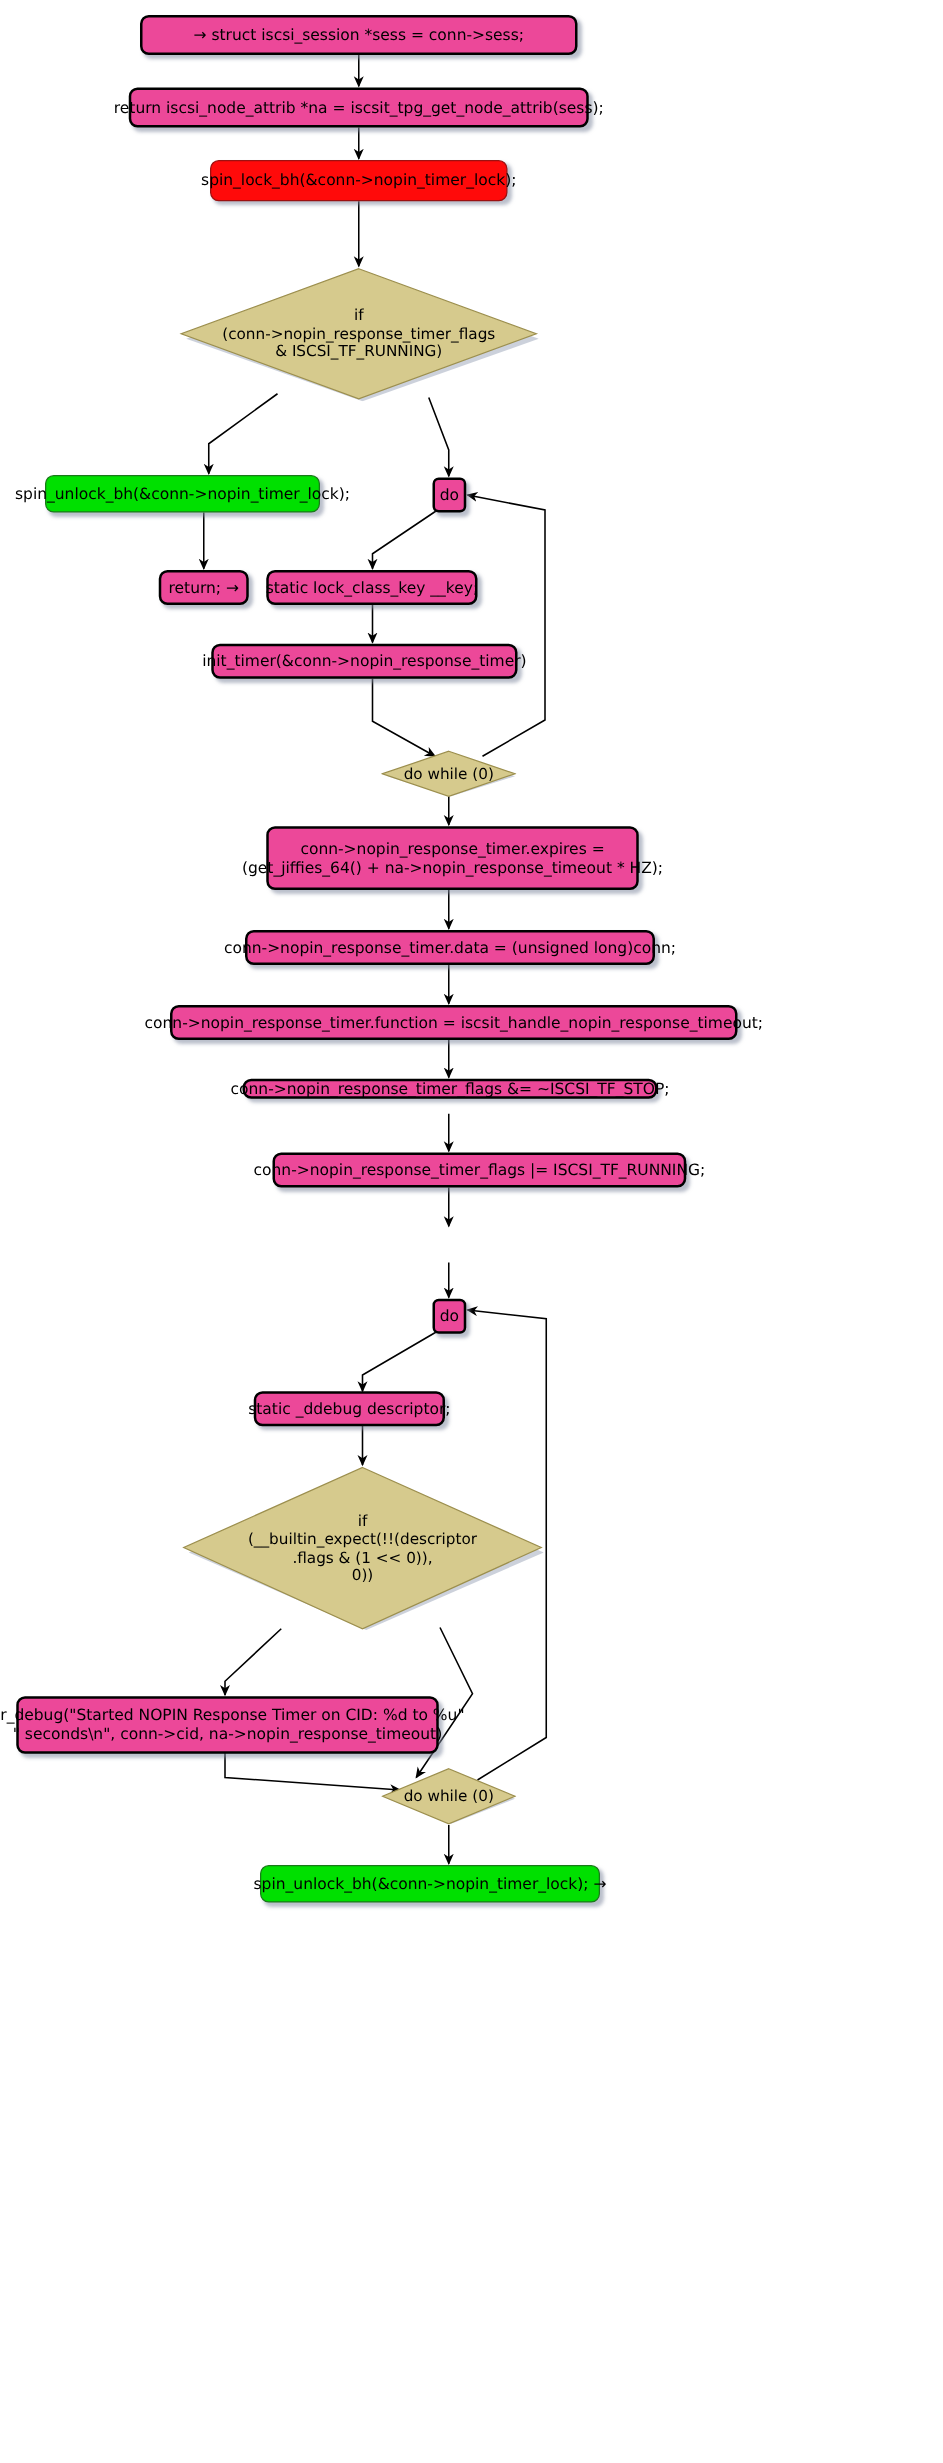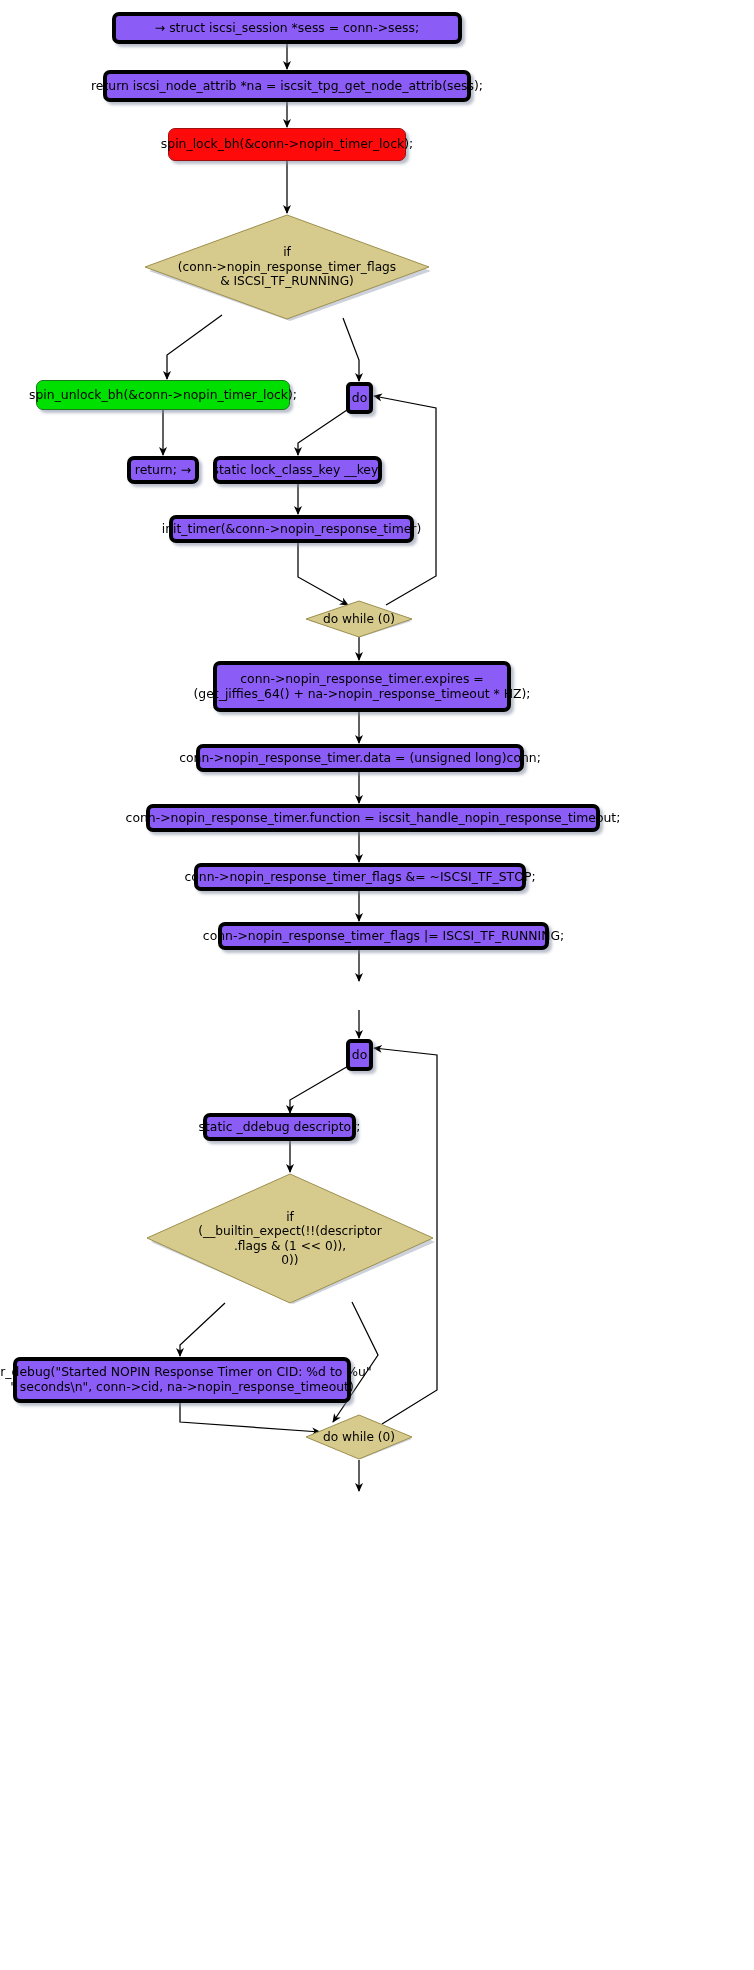--- a/index.html
+++ b/index.html
@@ -30,22 +30,22 @@
     box-sizing: border-box;
     display: flex;
     align-items: center;
     justify-content: center;
     text-align: center;
     color: #000000;
     line-height: 1.18;
     white-space: pre;
   }
   .rect {
-    background: #8b5cf6;
-    border: 4px solid #000000;
+    background: #ec4899;
+    border: 2px solid #000000;
     border-radius: 7px;
     box-shadow: 3px 3px 3px rgba(130,138,160,0.55);
     font-size: 12.4px;
     padding: 3px 8px;
   }
   .rect.green {
     background: #00E000;
     border: 1px solid #1a7a1a;
   }
   .rect.red {
@@ -156,21 +156,21 @@
   <div class="node diamond" style="left:143px; top:213px; width:288px; height:108px;">
     <svg class="dshape" viewBox="0 0 288 108" preserveAspectRatio="none">
       <polygon points="144,5 285,55 144,105 3,55" fill="#9aa3b8" opacity="0.5" transform="translate(3,3)"></polygon>
       <polygon points="144,2 286,54 144,106 2,54" fill="#D6CA8D" stroke="#9C8F4E" stroke-width="1"></polygon>
     </svg>
     <div class="dlabel">if
 (conn-&gt;nopin_response_timer_flags
 &amp; ISCSI_TF_RUNNING)</div>
   </div>
 
-  <div class="node rect green" style="left:36px; top:380px; width:254px; height:30px;">
+  <div class="node rect green" style="left:36px; top:380px; width:220px; height:30px;">
     <span>spin_unlock_bh(&amp;conn-&gt;nopin_timer_lock);</span>
   </div>
 
   <div class="node rect" style="left:127px; top:456px; width:72px; height:28px;">
     <span>return; →</span>
   </div>
 
   <div class="node rect tiny" style="left:346px; top:382px; width:27px; height:26px;">
     <span>do</span>
   </div>
@@ -193,25 +193,25 @@
 
   <div class="node rect" style="left:213px; top:661px; width:298px; height:51px;">
     <span>conn-&gt;nopin_response_timer.expires =
 (get_jiffies_64() + na-&gt;nopin_response_timeout * HZ);</span>
   </div>
 
   <div class="node rect" style="left:196px; top:744px; width:328px; height:28px;">
     <span>conn-&gt;nopin_response_timer.data = (unsigned long)conn;</span>
   </div>
 
-  <div class="node rect" style="left:146px; top:804px; width:454px; height:28px;">
+  <div class="node rect" style="left:136px; top:804px; width:454px; height:28px;">
     <span>conn-&gt;nopin_response_timer.function = iscsit_handle_nopin_response_timeout;</span>
   </div>
 
-  <div class="node rect" style="left:194px; top:863px; width:332px; height:28px;">
+  <div class="node rect" style="left:194px; top:863px; width:332px; height:16px;">
     <span>conn-&gt;nopin_response_timer_flags &amp;= ~ISCSI_TF_STOP;</span>
   </div>
 
   <div class="node rect" style="left:194px; top:922px; width:331px; height:28px;margin-left:24px;">
     <span>conn-&gt;nopin_response_timer_flags |= ISCSI_TF_RUNNING;</span>
   </div>
 
 
   <div class="node rect tiny" style="left:346px; top:1039px; width:27px; height:26px;">
     <span>do</span>
@@ -238,14 +238,17 @@
   </div>
 
   <div class="node diamond" style="left:305px; top:1414px; width:108px; height:46px;">
     <svg class="dshape" viewBox="0 0 108 46" preserveAspectRatio="none">
       <polygon points="54,3 105,23 54,43 3,23" fill="#9aa3b8" opacity="0.5" transform="translate(2,2)"></polygon>
       <polygon points="54,1 107,23 54,45 1,23" fill="#D6CA8D" stroke="#9C8F4E" stroke-width="1"></polygon>
     </svg>
     <div class="dlabel">do while (0)</div>
   </div>
 
+  <div class="node rect green" style="left:208px; top:1492px; width:272px; height:30px;">
+    <span>spin_unlock_bh(&amp;conn-&gt;nopin_timer_lock); →</span>
+  </div>
 
 </div>
 
 </body></html>

